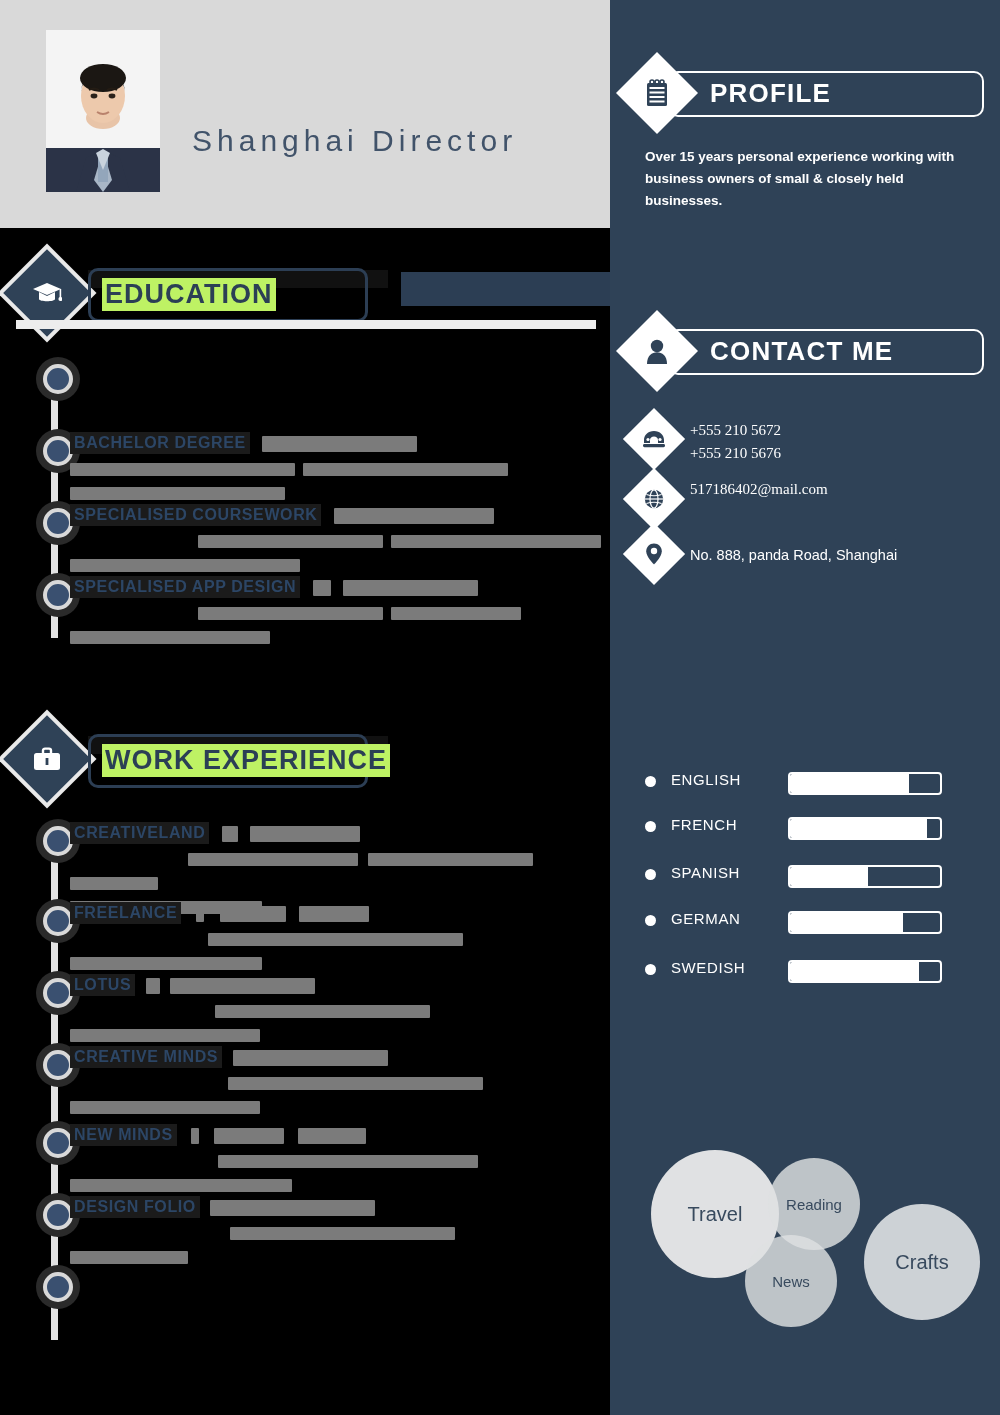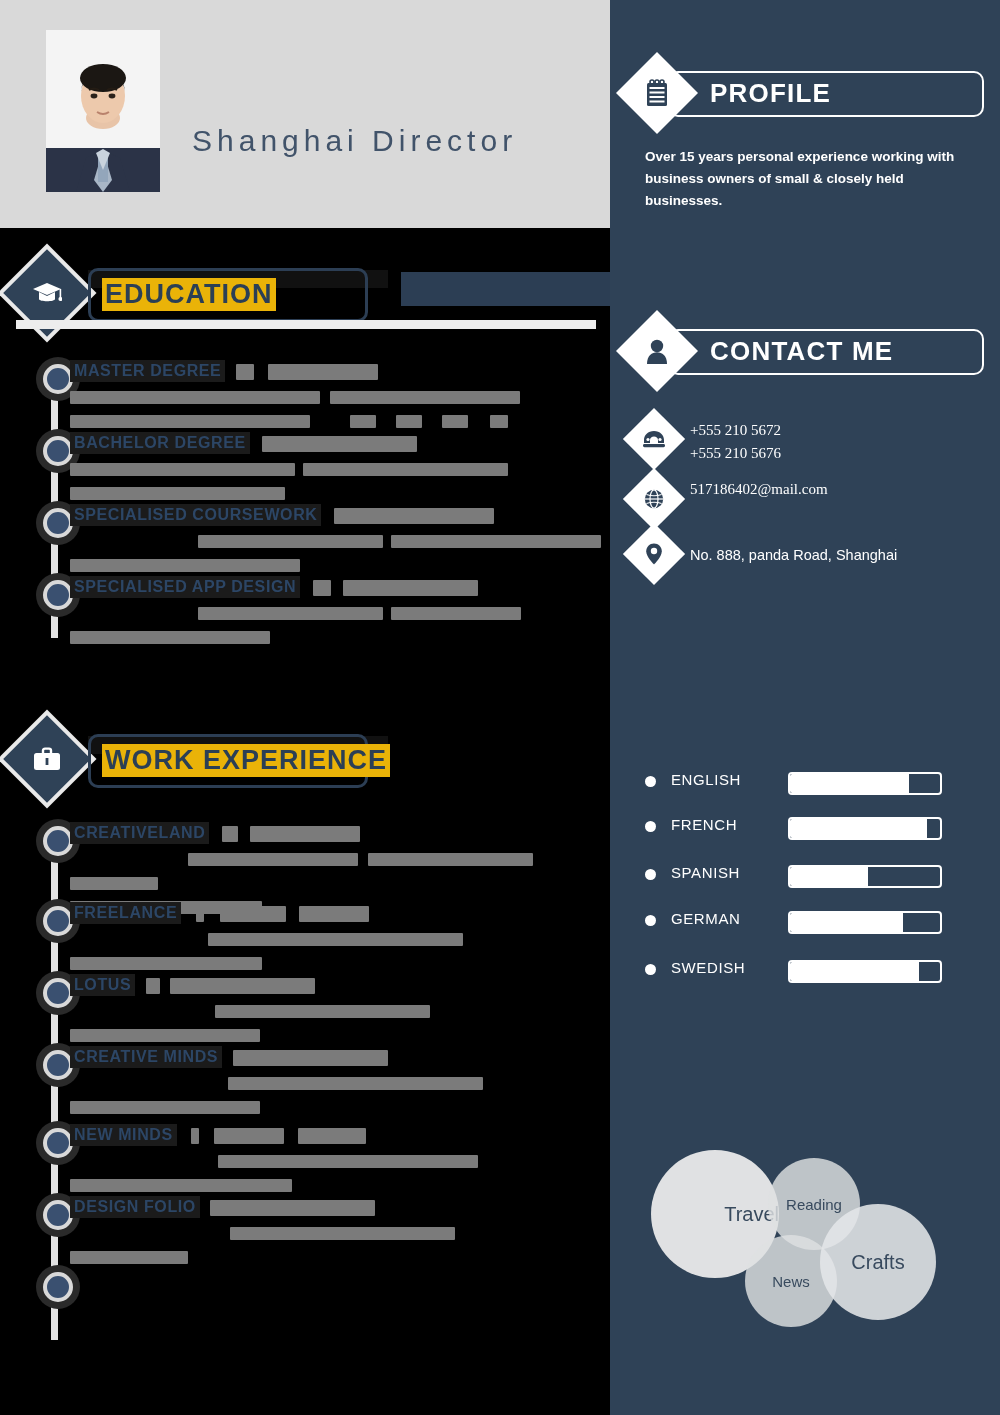--- a/index.html
+++ b/index.html
@@ -16,21 +16,21 @@
   
   .left{position:absolute;left:0;top:228px;width:610px;height:1187px;background:#000;}
   .right{position:absolute;left:610px;top:0;width:390px;height:1415px;background:#2f4257;}
 
   
   .sechead{position:absolute;left:16px;height:72px;width:580px;}
   .sechead .dia{position:absolute;left:0;top:4px;width:62px;height:62px;background:#2f4257;transform:rotate(45deg);box-shadow:0 0 0 4px #e9e9e9;}
   .sechead .diaico{position:absolute;left:0;top:4px;width:62px;height:62px;display:flex;align-items:center;justify-content:center;}
   .sechead .pill{position:absolute;left:72px;top:10px;right:228px;height:48px;border:3px solid #2c3e54;border-radius:10px;}
   .sechead .ttl{position:absolute;left:86px;top:20px;font-size:27px;font-weight:bold;color:#2b3f55;letter-spacing:1px;
-       background:#eab308;padding:1px 3px;filter:blur(0.6px);}
+       background:#bef264;padding:1px 3px;filter:blur(0.6px);}
   .sechead .bar2{position:absolute;left:385px;top:14px;width:215px;height:34px;background:#2c3e54;}
   .sechead .redactline{position:absolute;left:72px;top:12px;width:300px;height:18px;background:#111;}
 
   .divider{position:absolute;left:16px;width:580px;height:9px;background:#ededed;}
 
   
   .tl-line{position:absolute;width:7px;background:#e2e2e2;}
   .tl-dot{position:absolute;width:22px;height:22px;border-radius:50%;background:#3a5070;border:4px solid #d9d9d9;
       box-shadow:0 0 0 7px #2a2a2a;}
   .entry{position:absolute;}
@@ -60,21 +60,21 @@
   .lrow{position:absolute;left:645px;height:22px;}
   .lbul{position:absolute;left:0;top:5px;width:11px;height:11px;border-radius:50%;background:#fff;}
   .llab{position:absolute;left:26px;top:0;color:#fff;font-size:15px;letter-spacing:0.6px;}
   .lbar{position:absolute;left:143px;top:1px;width:150px;height:19px;border:2px solid #fff;border-radius:4px;
       background:#2f4257;overflow:hidden;}
   .lfill{height:100%;background:#fff;border-radius:2px 0 0 2px;}
 
   
   .circ{position:absolute;border-radius:50%;display:flex;align-items:center;justify-content:center;
       color:#384a5e;font-size:20px;}
-  .c-travel{background:rgba(238,238,238,0.93);justify-content:flex-end;}
+  .c-travel{background:rgba(238,238,238,0.93);}
   .c-read{background:rgba(222,224,226,0.82);}
   .c-news{background:rgba(222,224,226,0.82);}
   .c-crafts{background:rgba(228,230,232,0.88);}
 </style>
 </head>
 <body>
 
 <div class="page">
 
   <div class="header">
@@ -115,27 +115,20 @@
     <div class="redactline"></div>
     <div class="pill"></div>
     <div class="bar2"></div>
     <div class="ttl">EDUCATION</div>
   </div>
   <div class="divider" style="top:320px;"></div>
 
   <div class="tl-line" style="left:51px;top:380px;height:258px;"></div>
 
   <div class="tl-dot" style="left:43px;top:364px;"></div>
-  <div class="entry" style="left:70px;top:360px;">
-    <span class="etitle">MASTER  DEGREE</span>
-    <span class="redact tall" style="width:18px;margin-left:6px;"></span>
-    <span class="redact tall" style="width:110px;margin-left:10px;"></span>
-    <div class="rline"><span class="redact" style="width:250px;"></span><span class="redact" style="width:190px;margin-left:10px;"></span></div>
-    <div class="rline"><span class="redact" style="width:240px;"></span><span class="redact" style="width:26px;margin-left:40px;"></span><span class="redact" style="width:26px;margin-left:20px;"></span><span class="redact" style="width:26px;margin-left:20px;"></span><span class="redact" style="width:18px;margin-left:22px;"></span></div>
-  </div>
 
   <div class="tl-dot" style="left:43px;top:436px;"></div>
   <div class="entry" style="left:70px;top:432px;">
     <span class="etitle">BACHELOR  DEGREE</span>
     <span class="redact tall" style="width:155px;margin-left:8px;"></span>
     <div class="rline"><span class="redact" style="width:225px;"></span><span class="redact" style="width:205px;margin-left:8px;"></span></div>
     <div class="rline"><span class="redact" style="width:215px;"></span></div>
   </div>
 
   <div class="tl-dot" style="left:43px;top:508px;"></div>
@@ -338,17 +331,17 @@
 
   <div class="circ c-travel" style="left:651px;top:1150px;width:128px;height:128px;">
     <span>Travel</span>
   </div>
   <div class="circ c-read" style="left:768px;top:1158px;width:92px;height:92px;font-size:15px;">
     <span>Reading</span>
   </div>
   <div class="circ c-news" style="left:745px;top:1235px;width:92px;height:92px;font-size:15px;">
     <span>News</span>
   </div>
-  <div class="circ c-crafts" style="left:820px;top:1204px;width:116px;height:116px;">
+  <div class="circ c-crafts" style="left:864px;top:1204px;width:116px;height:116px;">
     <span>Crafts</span>
   </div>
 
 </div>
 
 </body></html>

